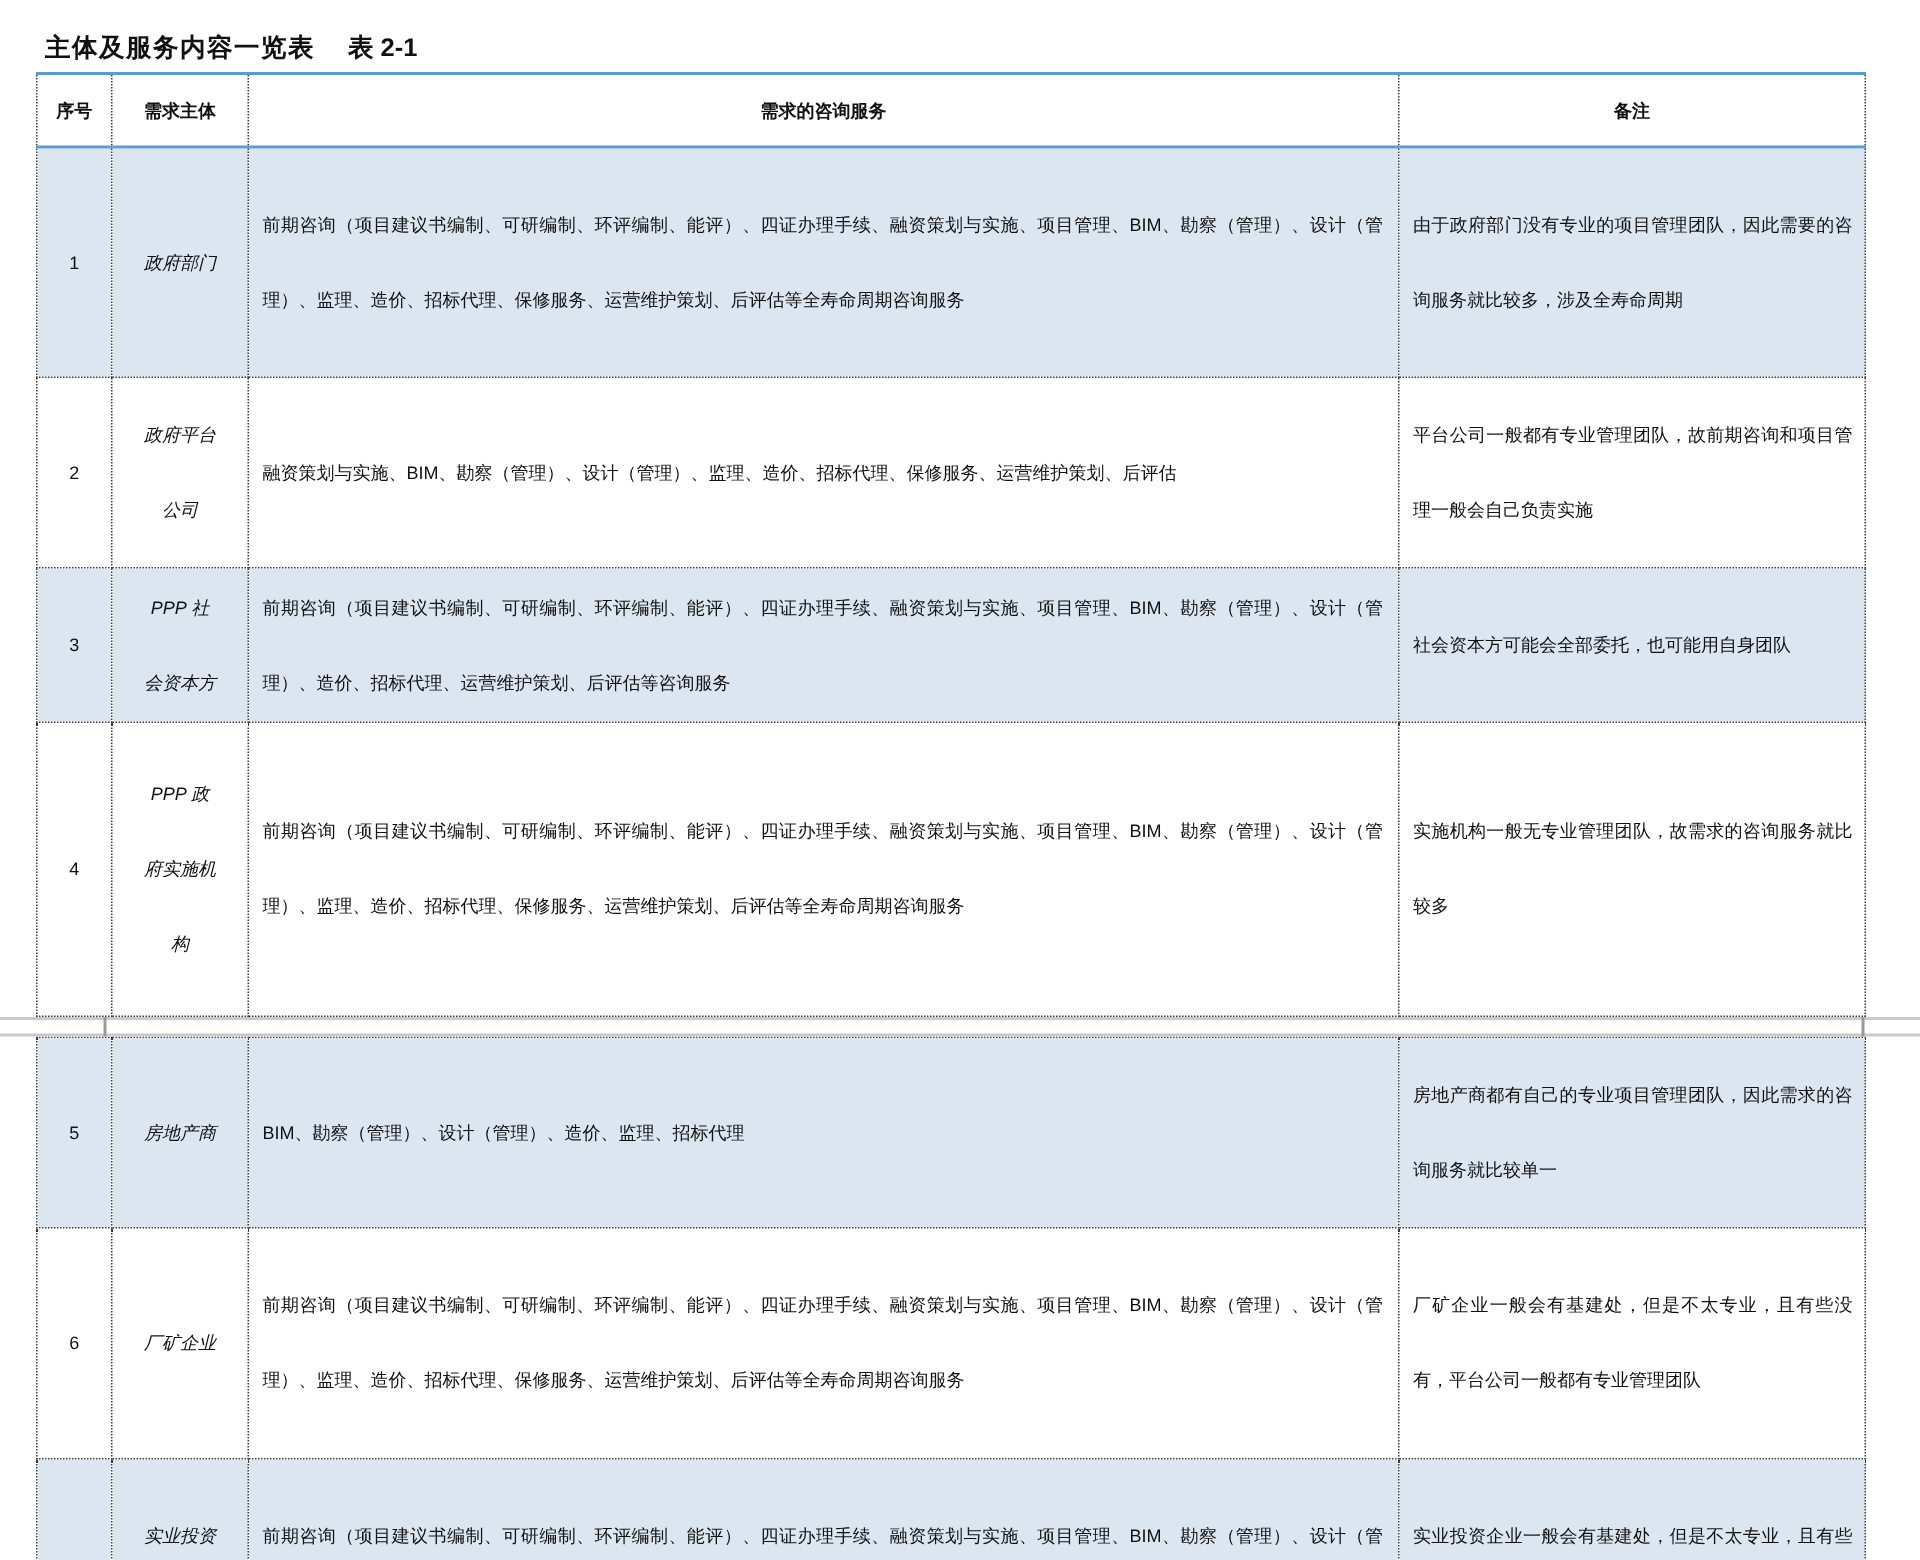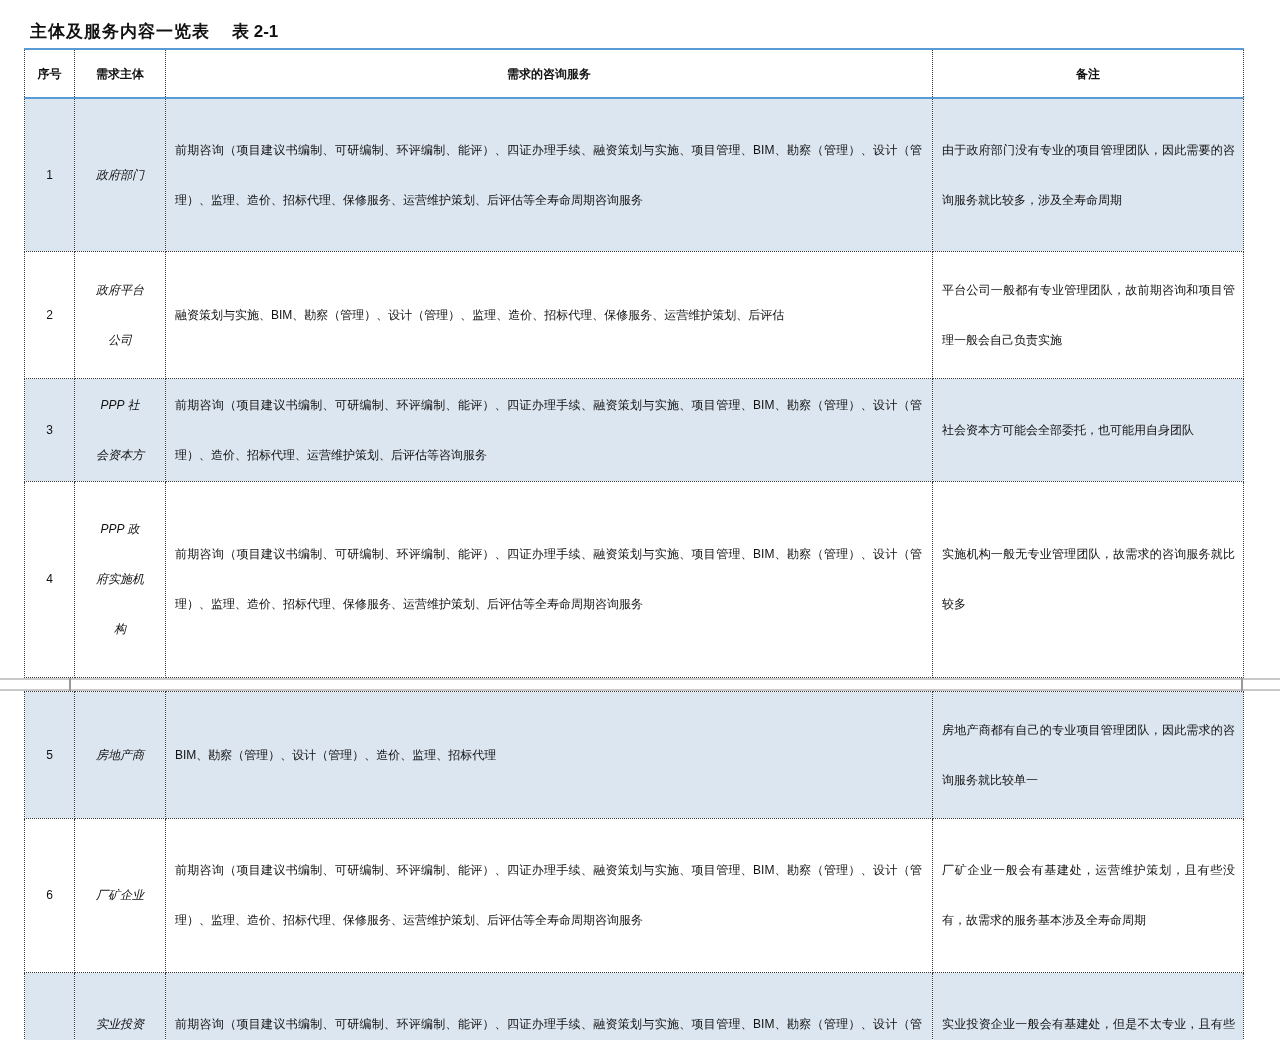--- a/index.html
+++ b/index.html
@@ -152,21 +152,21 @@
         <tr class="shade h102">
       <td class="c-no">5</td>
       <td class="c-subject">房地产商</td>
       <td class="c-service">BIM、勘察（管理）、设计（管理）、造价、监理、招标代理</td>
       <td class="c-remark">房地产商都有自己的专业项目管理团队，因此需求的咨询服务就比较单一</td>
     </tr>
     <tr class="h154">
       <td class="c-no">6</td>
       <td class="c-subject">厂矿企业</td>
       <td class="c-service">前期咨询（项目建议书编制、可研编制、环评编制、能评）、四证办理手续、融资策划与实施、项目管理、BIM、勘察（管理）、设计（管理）、监理、造价、招标代理、保修服务、运营维护策划、后评估等全寿命周期咨询服务</td>
-      <td class="c-remark">厂矿企业一般会有基建处，运营维护策划，且有些没有，故需求的服务基本涉及全寿命周期</td>
+      <td class="c-remark">厂矿企业一般会有基建处，但是不太专业，且有些没有，平台公司一般都有专业管理团队</td>
     </tr>
     <tr class="shade h154">
       <td class="c-no">7</td>
       <td class="c-subject">实业投资
 企业</td>
       <td class="c-service">前期咨询（项目建议书编制、可研编制、环评编制、能评）、四证办理手续、融资策划与实施、项目管理、BIM、勘察（管理）、设计（管理）、监理、造价、招标代理、保修服务、运营维护策划、后评估等全寿命周期咨询服务</td>
       <td class="c-remark">实业投资企业一般会有基建处，但是不太专业，且有些没有，故需求的服务基本涉及全寿命周期</td>
     </tr>
   </tbody>
     </table>

